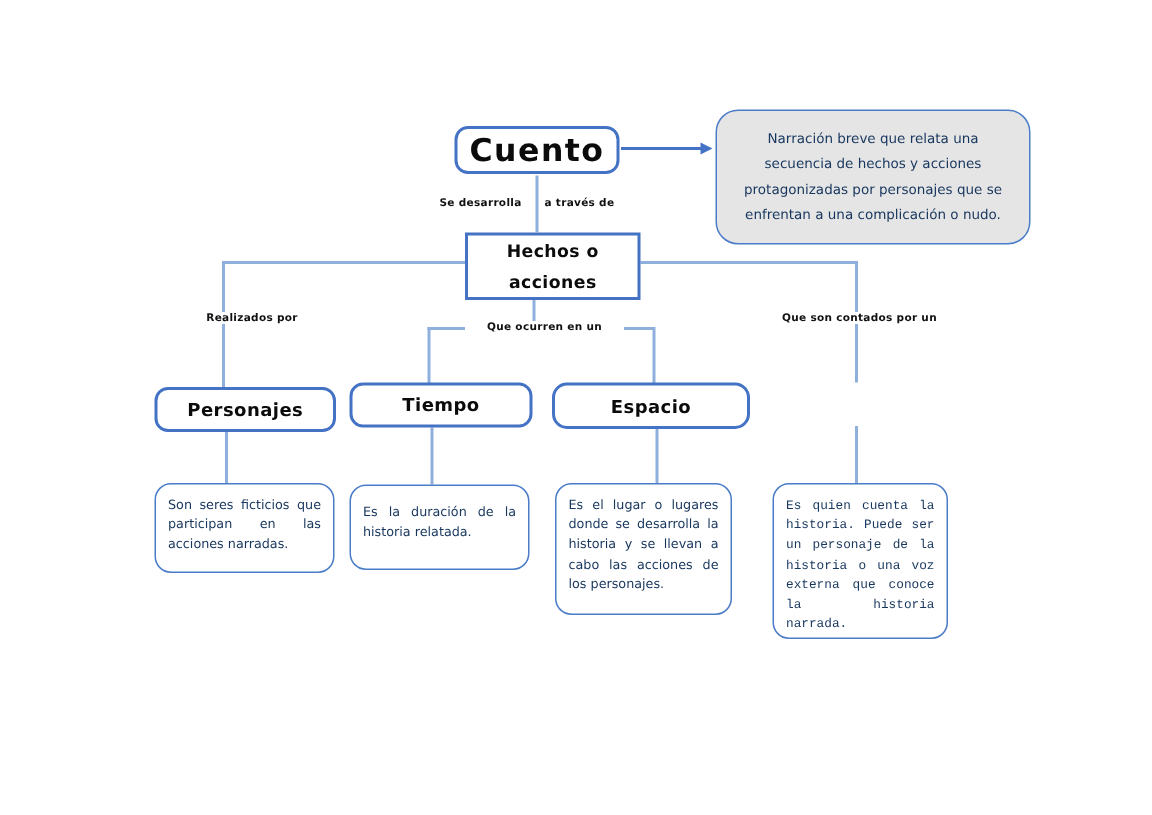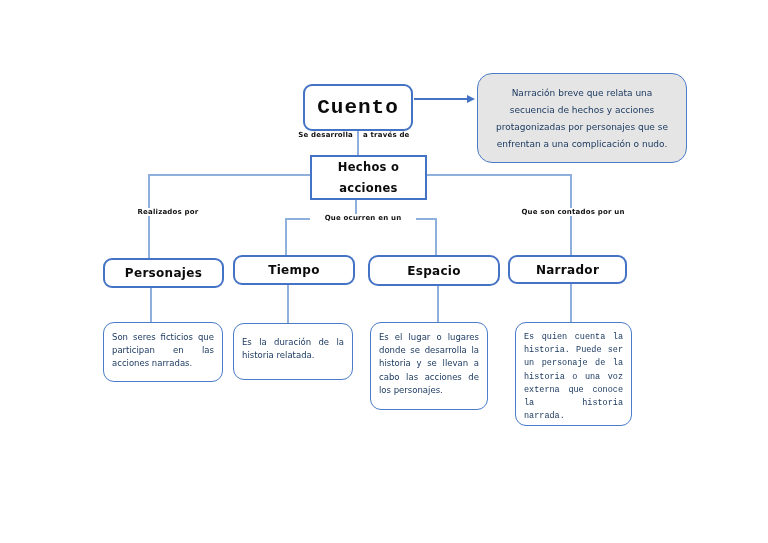--- a/index.html
+++ b/index.html
@@ -66,48 +66,45 @@
   <div class="vline" style="left:150px;top:287px;height:35px;"></div>
   <div class="vline" style="left:287px;top:285px;height:38px;"></div>
   <div class="vline" style="left:437px;top:285px;height:37px;"></div>
   <div class="vline" style="left:570px;top:284px;height:38px;"></div>
 
   <div>
     <div class="arrow-line" style="left:414px;top:98px;width:55px;"></div>
     <div class="arrow-head" style="left:467px;top:95px;"></div>
   </div>
 
-  <span class="lbl" style="left:293px;top:131px;width:60px;text-align:right;">Se desarrolla</span>
+  <span class="lbl" style="left:293px;top:131px;width:60px;text-align:left;">Se desarrolla</span>
   <span class="lbl" style="left:363px;top:131px;">a través de</span>
 
   <span class="lbl onwhite center" style="left:127px;top:208px;width:76px;">Realizados por</span>
   <span class="lbl onwhite center" style="left:310px;top:214px;width:100px;">Que ocurren en un</span>
   <span class="lbl onwhite center" style="left:512px;top:208px;width:116px;">Que son contados por un</span>
 
-  <div class="node" style="left:303px;top:84px;width:110px;height:47px;font-family:Liberation Mono, monospace;">
+  <div class="node" style="left:303px;top:84px;width:110px;height:32px;">
     <span class="root-title">Cuento</span>
   </div>
 
   <div class="defbox" style="left:477px;top:73px;width:210px;height:90px;">Narración breve que relata una secuencia de hechos y acciones protagonizadas por personajes que se enfrentan a una complicación o nudo.</div>
 
   <div class="node" style="left:310px;top:155px;width:117px;height:45px;border-radius:0;">
     <span class="hub-text">Hechos o acciones</span>
   </div>
 
   <div class="node" style="left:103px;top:258px;width:121px;height:30px;">
     <span class="title">Personajes</span>
   </div>
   <div class="node" style="left:233px;top:255px;width:122px;height:30px;">
     <span class="title">Tiempo</span>
   </div>
   <div class="node" style="left:368px;top:255px;width:132px;height:31px;border-radius:10px;">
     <span class="title">Espacio</span>
   </div>
-  <div class="node" style="left:508px;top:255px;width:119px;height:29px;">
-    <span class="title">Narrador</span>
-  </div>
 
   <div class="descbox" style="left:103px;top:322px;width:120px;height:60px;">Son seres ficticios que participan en las acciones narradas.</div>
   <div class="descbox" style="left:233px;top:323px;width:120px;height:57px;padding-top:12px;">Es la duración de la historia relatada.</div>
   <div class="descbox" style="left:370px;top:322px;width:118px;height:88px;">Es el lugar o lugares donde se desarrolla la historia y se llevan a cabo las acciones de los personajes.</div>
   <div class="descbox" style="left:515px;top:322px;width:117px;height:104px;font-family:Liberation Mono, monospace;">Es quien cuenta la historia. Puede ser un personaje de la historia o una voz externa que conoce la historia narrada.</div>
 
 </div>
 
 </body></html>

